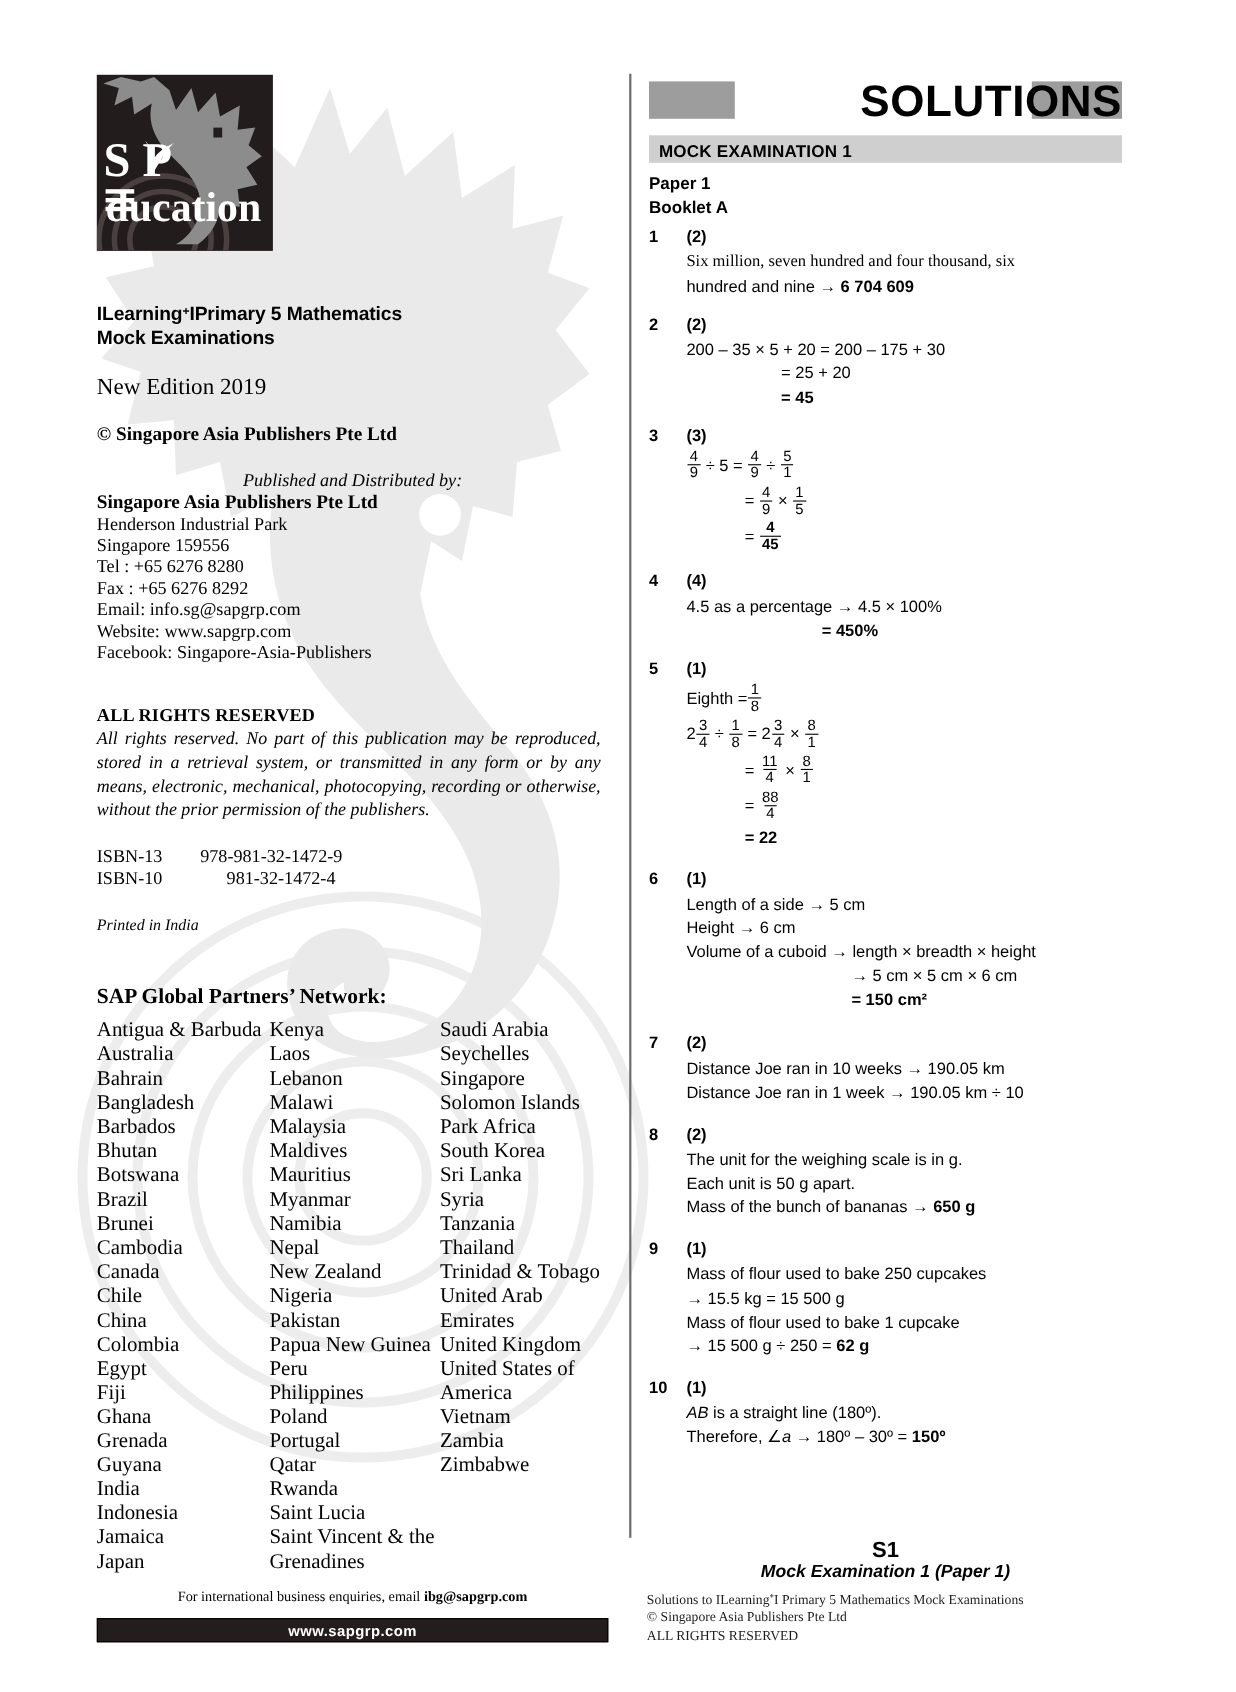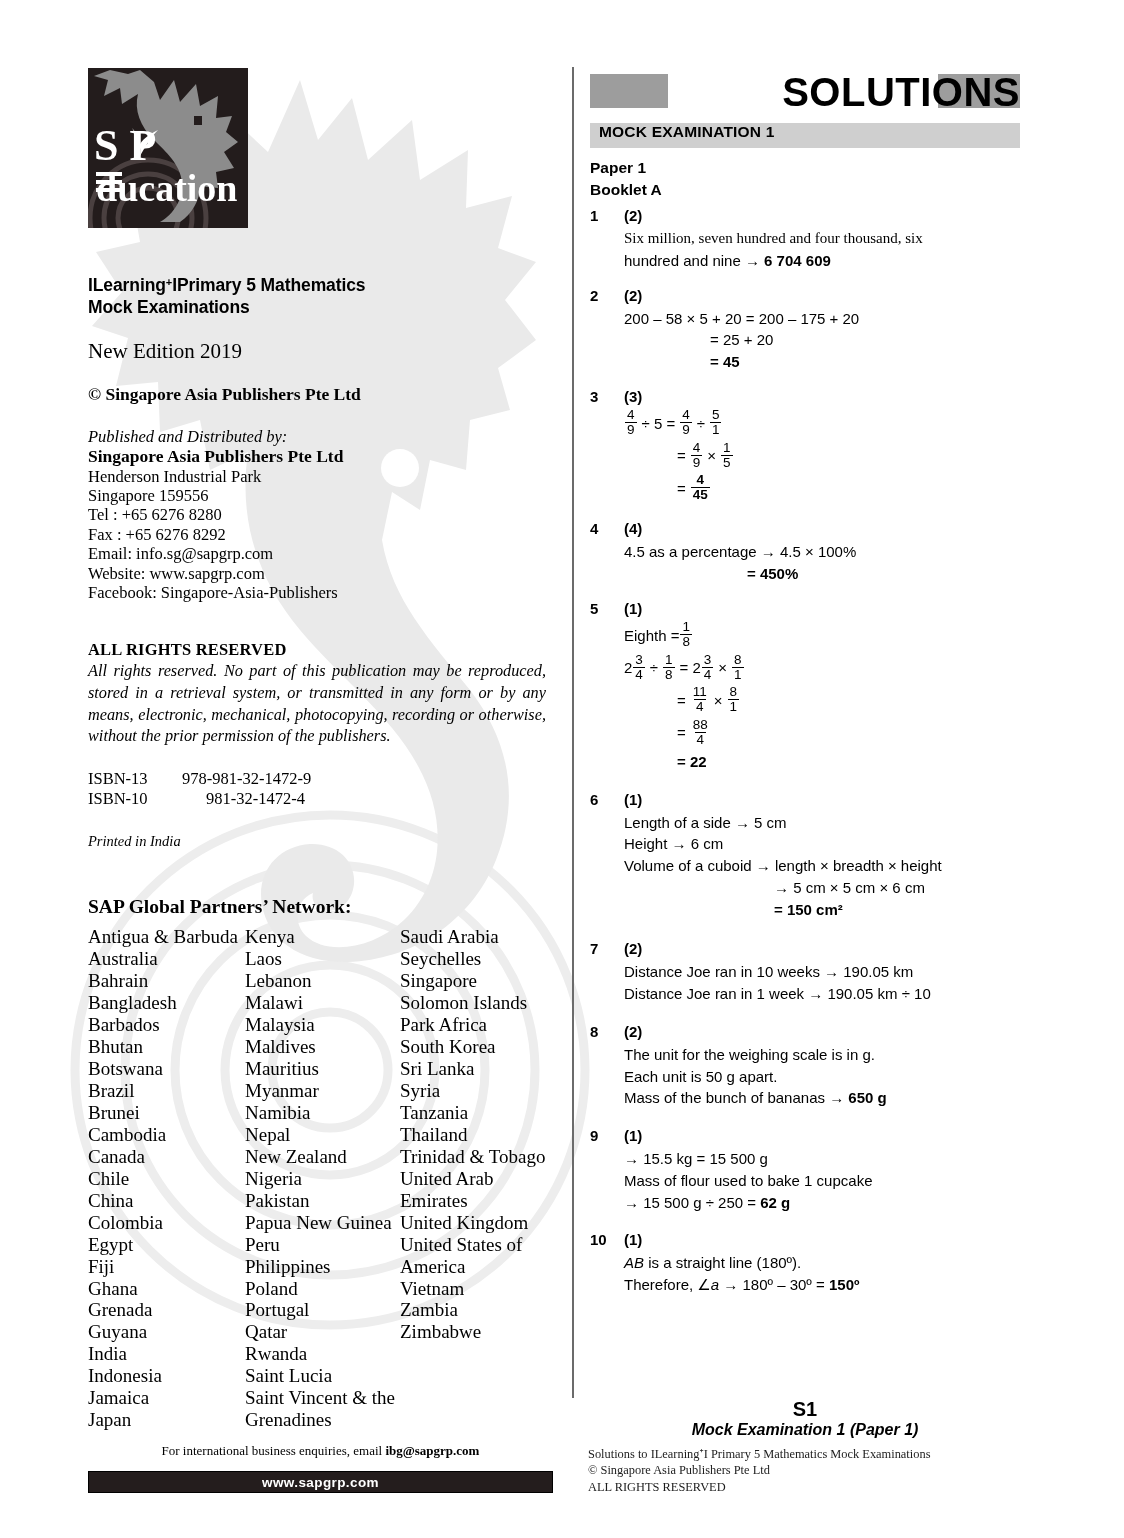--- a/index.html
+++ b/index.html
@@ -76,21 +76,21 @@
     margin-top: 20px;
     font-size: 21px;
   }
   .copyright-line {
     margin-top: 20px;
     font-weight: bold;
     font-size: 17.5px;
   }
 
   .pub-block { margin-top: 22px; font-size: 16.5px; line-height: 1.175; }
-  .pub-block .ital { font-style: italic; }
+  .pub-block .ital { font-style: italic; text-align: center; }
   .pub-block .bold { font-weight: bold; font-size:17.5px; }
 
   .rights-title {
     margin-top: 38px;
     font-weight: bold;
     font-size: 16.5px;
     letter-spacing: 0.2px;
   }
   .rights-body {
     font-style: italic;
@@ -184,21 +184,21 @@
     font-size: 40px;
     letter-spacing: 0.5px;
     line-height: 48px;
   }
 
   .mock-bar {
     margin-top: 3px;
     background: #cfcfcf;
     height: 25px;
     display: flex;
-    align-items: flex-start;
+    align-items: flex-end;
     padding-left: 9px;
     box-sizing: border-box;
     font-weight: bold;
     font-size: 15.5px;
     letter-spacing: 0.2px;
   }
 
   .paper-line {
     margin-top: 9px;
     font-weight: bold;
@@ -498,21 +498,21 @@
         <div class="line">
           <span>hundred and nine → </span><span class="b">6 704 609</span>
         </div>
       </div>
     </div>
 
     <div class="q">
       <div class="qnum">2</div>
       <div class="qbody">
         <div class="opt">(2)</div>
-        <div class="line">200 – 58 × 5 + 20 = 200 – 175 + 20</div>
+        <div class="line">200 – 35 × 5 + 20 = 200 – 175 + 30</div>
         <div class="line indent-1">= 25 + 20</div>
         <div class="line indent-1 b">= 45</div>
       </div>
     </div>
 
     <div class="q">
       <div class="qnum">3</div>
       <div class="qbody">
         <div class="opt">(3)</div>
         <div class="eqrow">
@@ -653,20 +653,21 @@
         <div class="line">
           <span>Mass of the bunch of bananas → </span><span class="b">650 g</span>
         </div>
       </div>
     </div>
 
     <div class="q" style="margin-top:18px">
       <div class="qnum">9</div>
       <div class="qbody">
         <div class="opt">(1)</div>
+        <div class="line">Mass of flour used to bake 250 cupcakes</div>
         <div class="line">→ 15.5 kg = 15 500 g</div>
         <div class="line">Mass of flour used to bake 1 cupcake</div>
         <div class="line">
           <span>→ 15 500 g ÷ 250 = </span><span class="b">62 g</span>
         </div>
       </div>
     </div>
 
     <div class="q" style="margin-top:18px">
       <div class="qnum">10</div>

